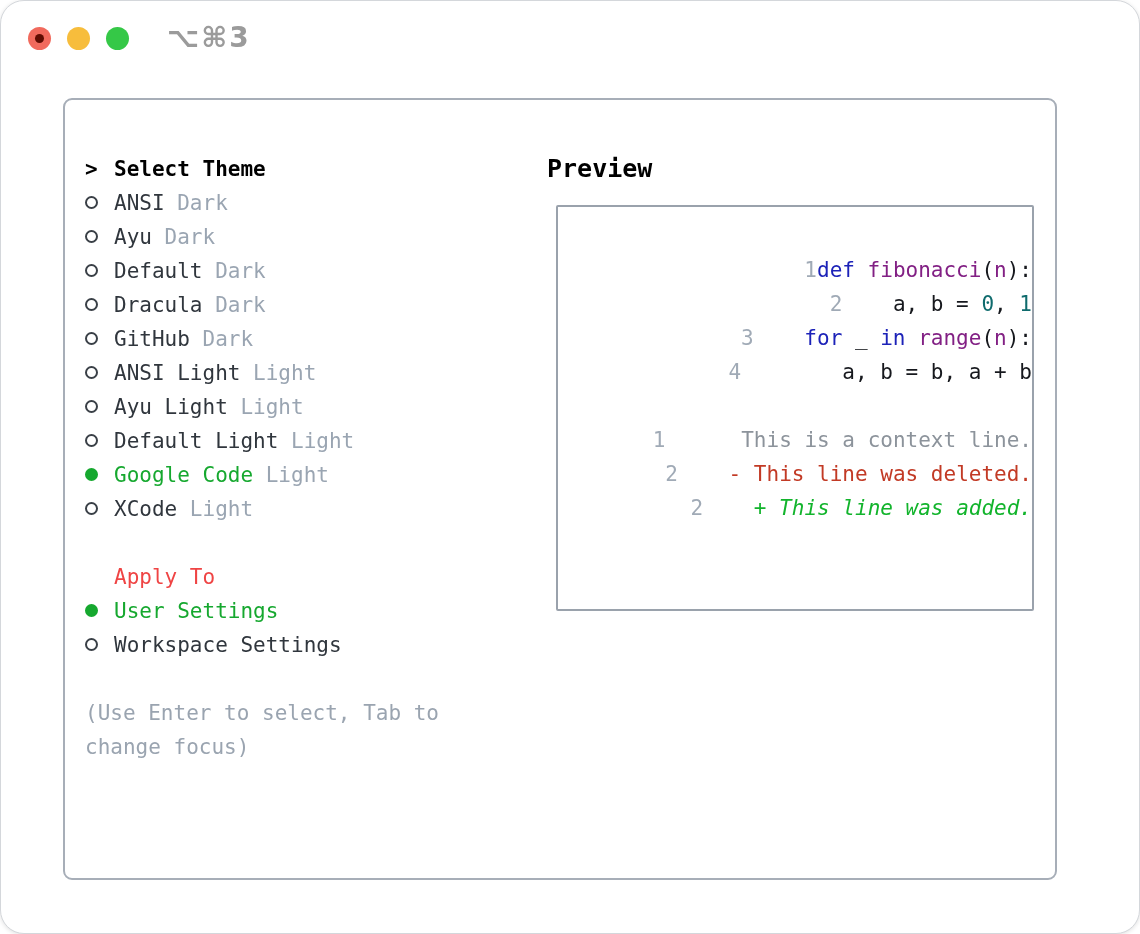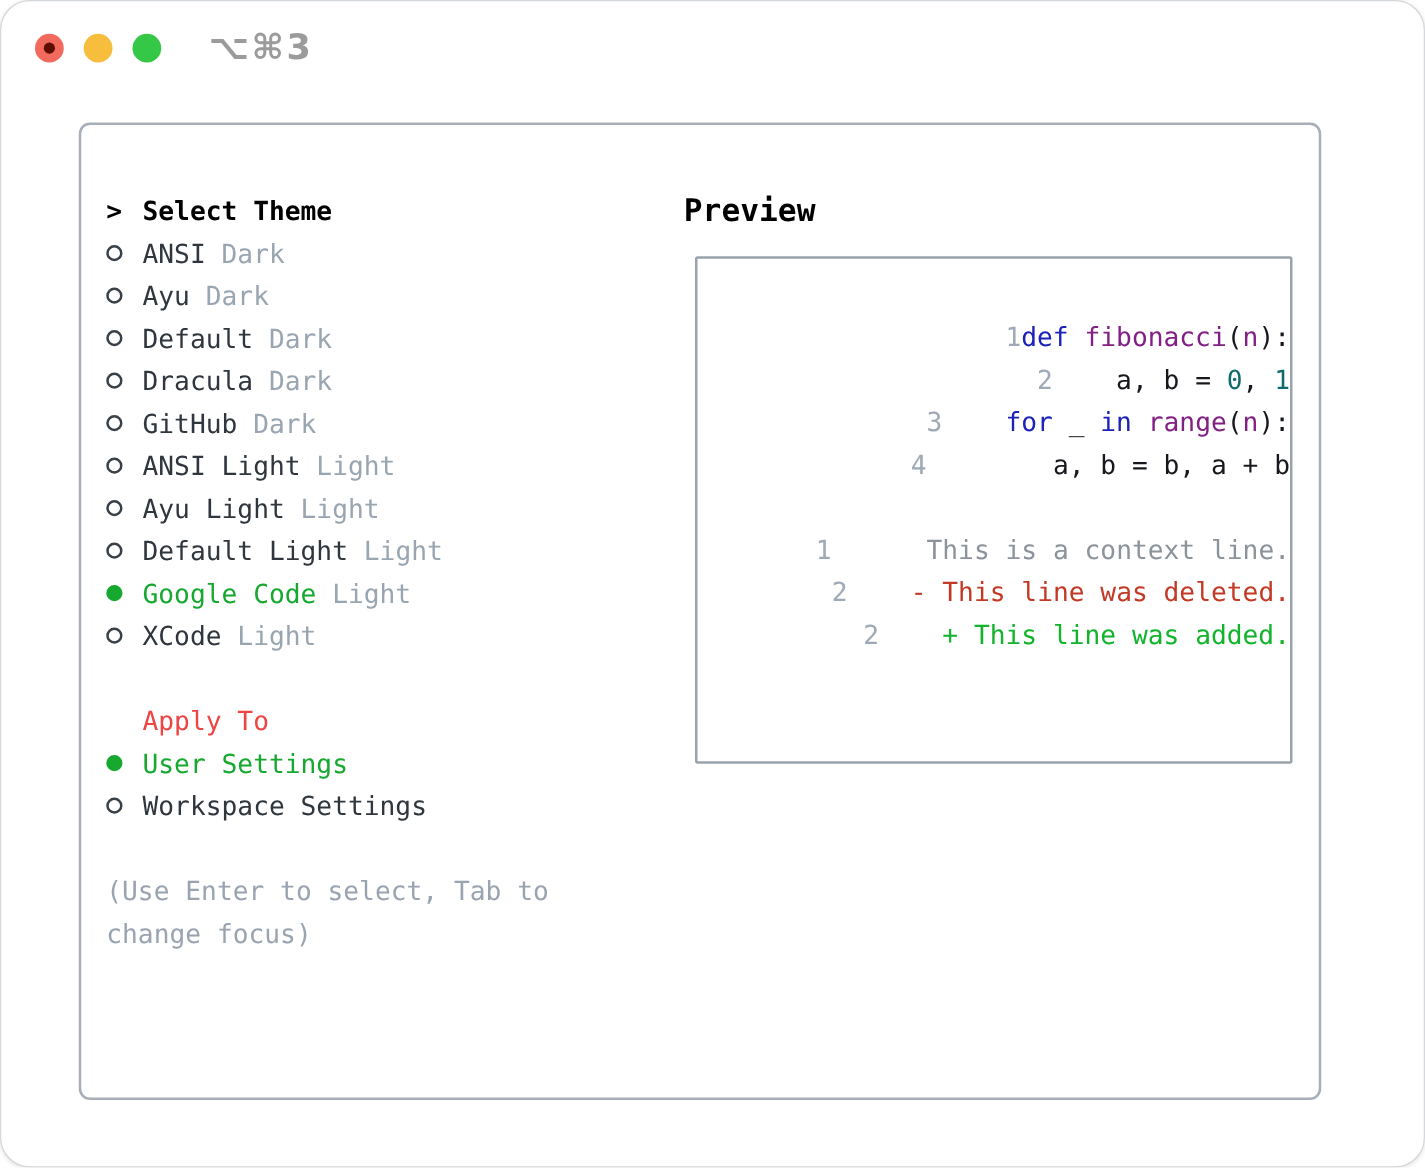--- a/index.html
+++ b/index.html
@@ -61,21 +61,21 @@
   }
   .codepane { padding: 46px 0 0 8px; font-size: 21px; }
   .code-line { height: 34px; line-height: 34px; white-space: pre; }
   .ln { display: inline-block; width: 40px; color: #a0aab6; }
   .tok-plain { color: #16181d; }
   .tok-kw   { color: #1c22b8; }
   .tok-fn   { color: #822084; }
   .tok-num  { color: #0f6b6d; }
   .diff-ctx { color: #8c939b; }
   .diff-del { color: #c23a25; }
-  .diff-add { color: #12b42c; }
+  .diff-add { color: #12b42c; font-style: italic; }
 </style>
 </head>
 <body>
 
 <div class="window">
 
   <div class="titlebar">
     <span class="light light-close">
         <span class="dot"></span>
       </span>

